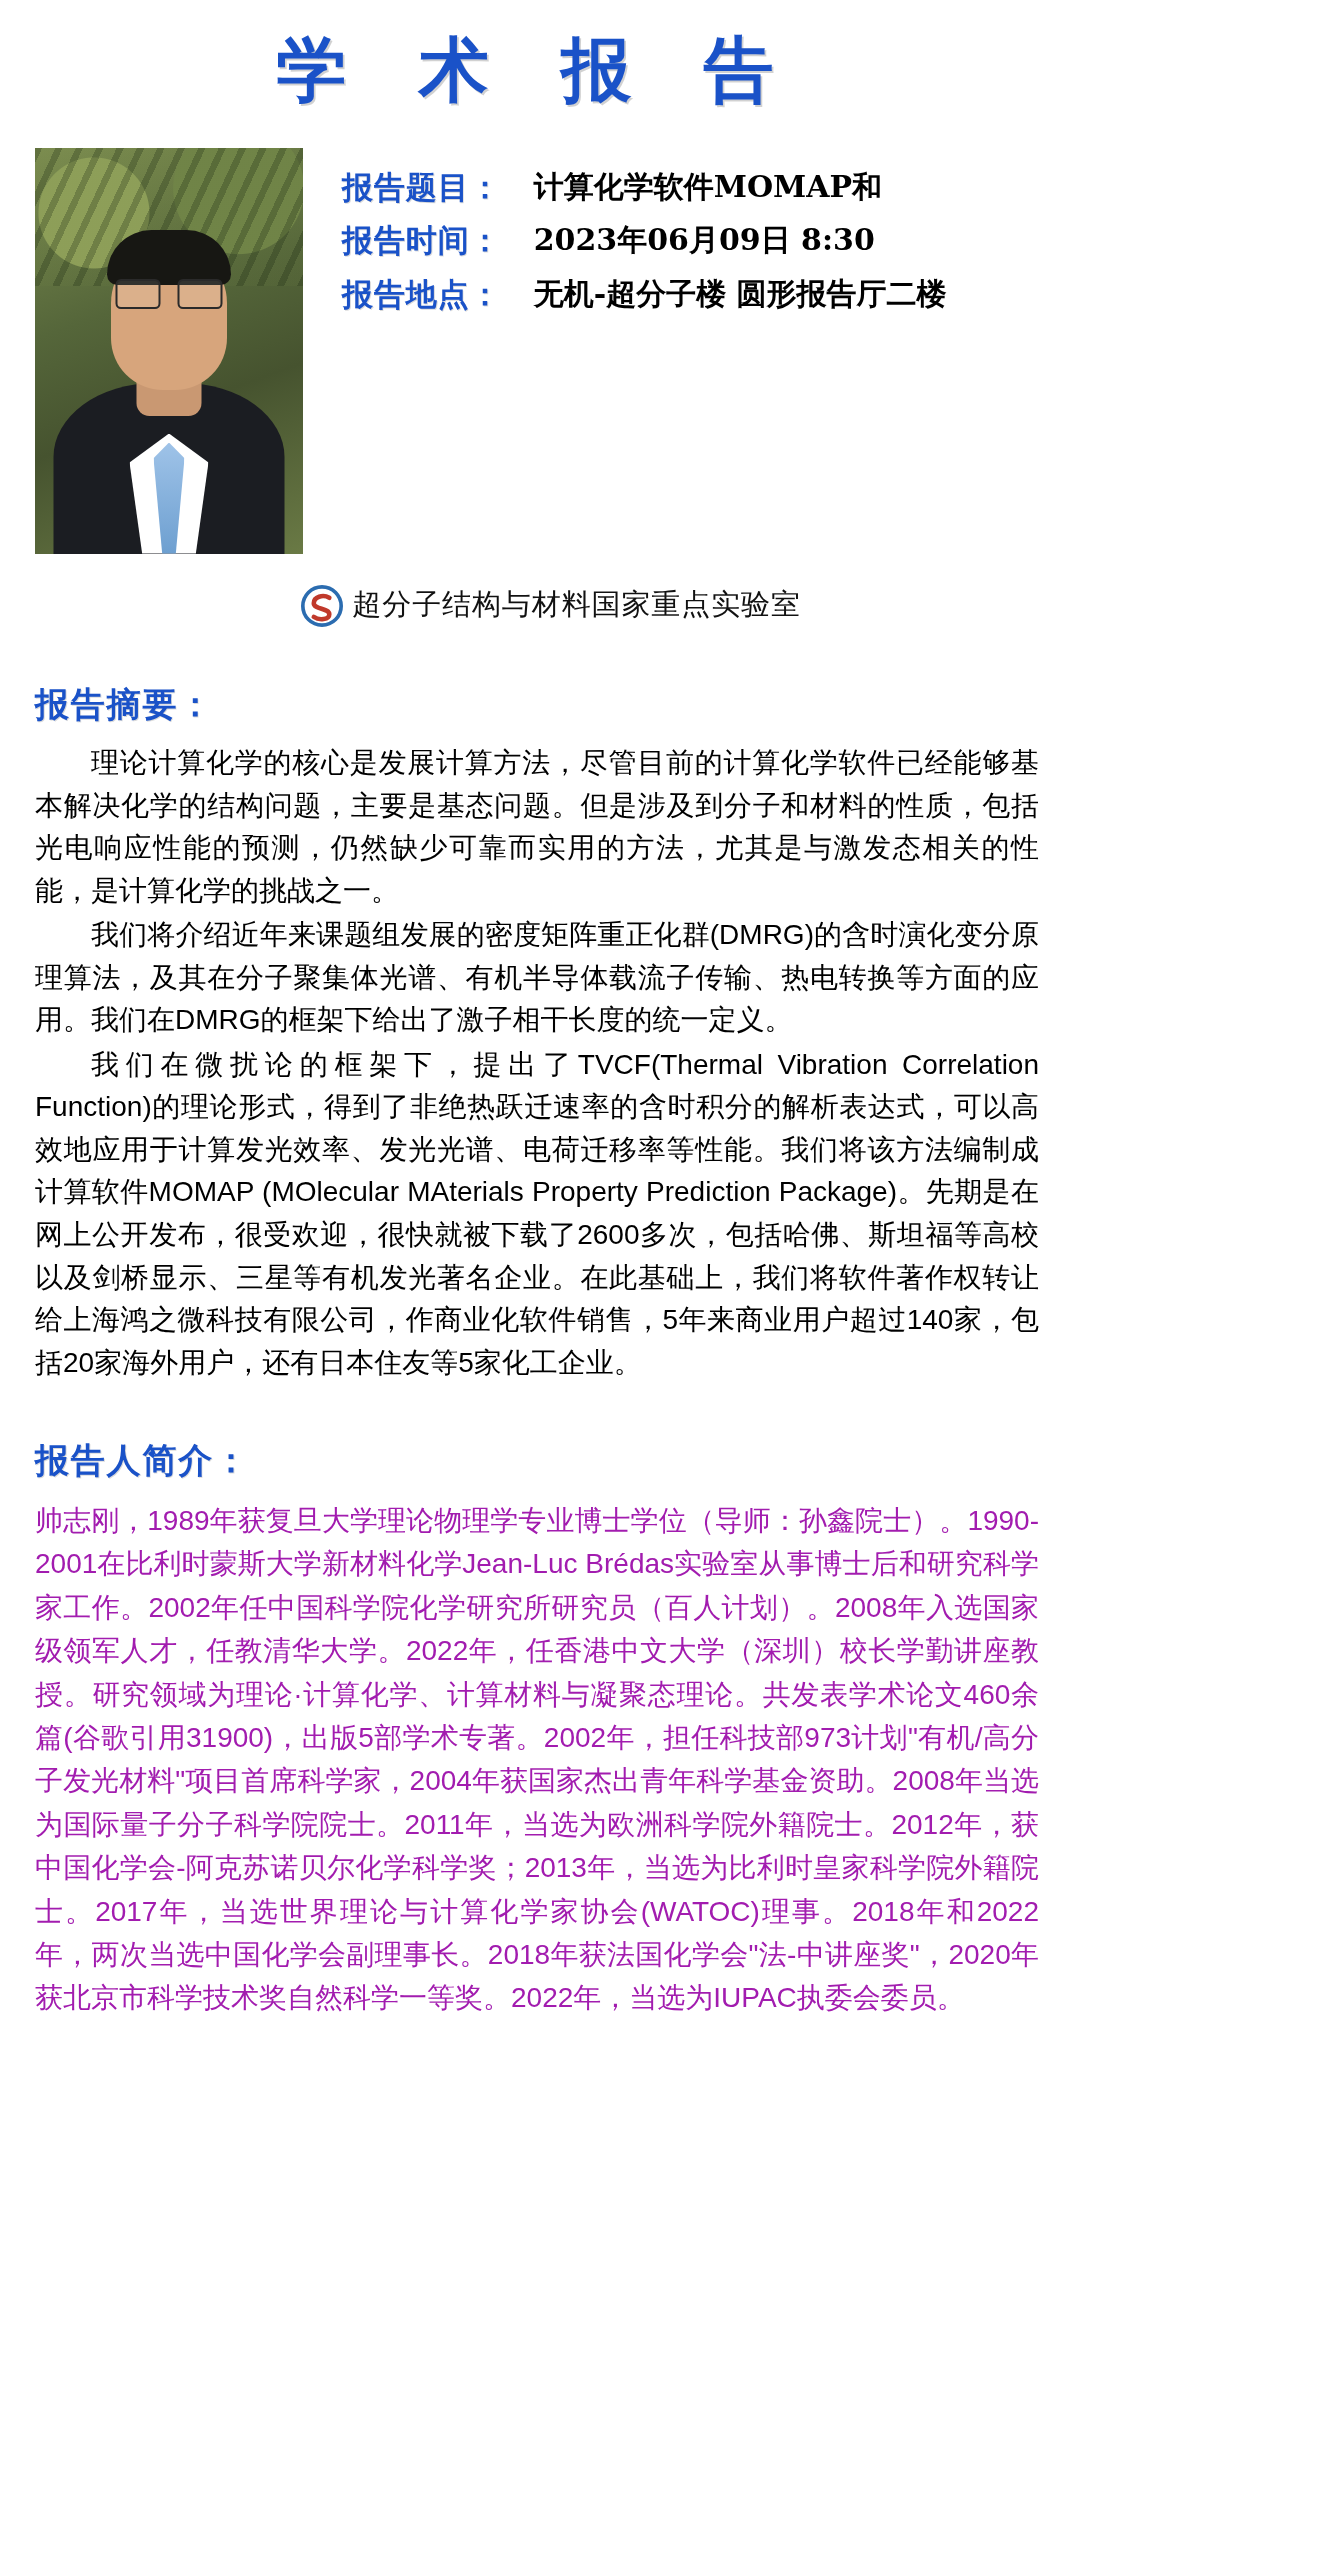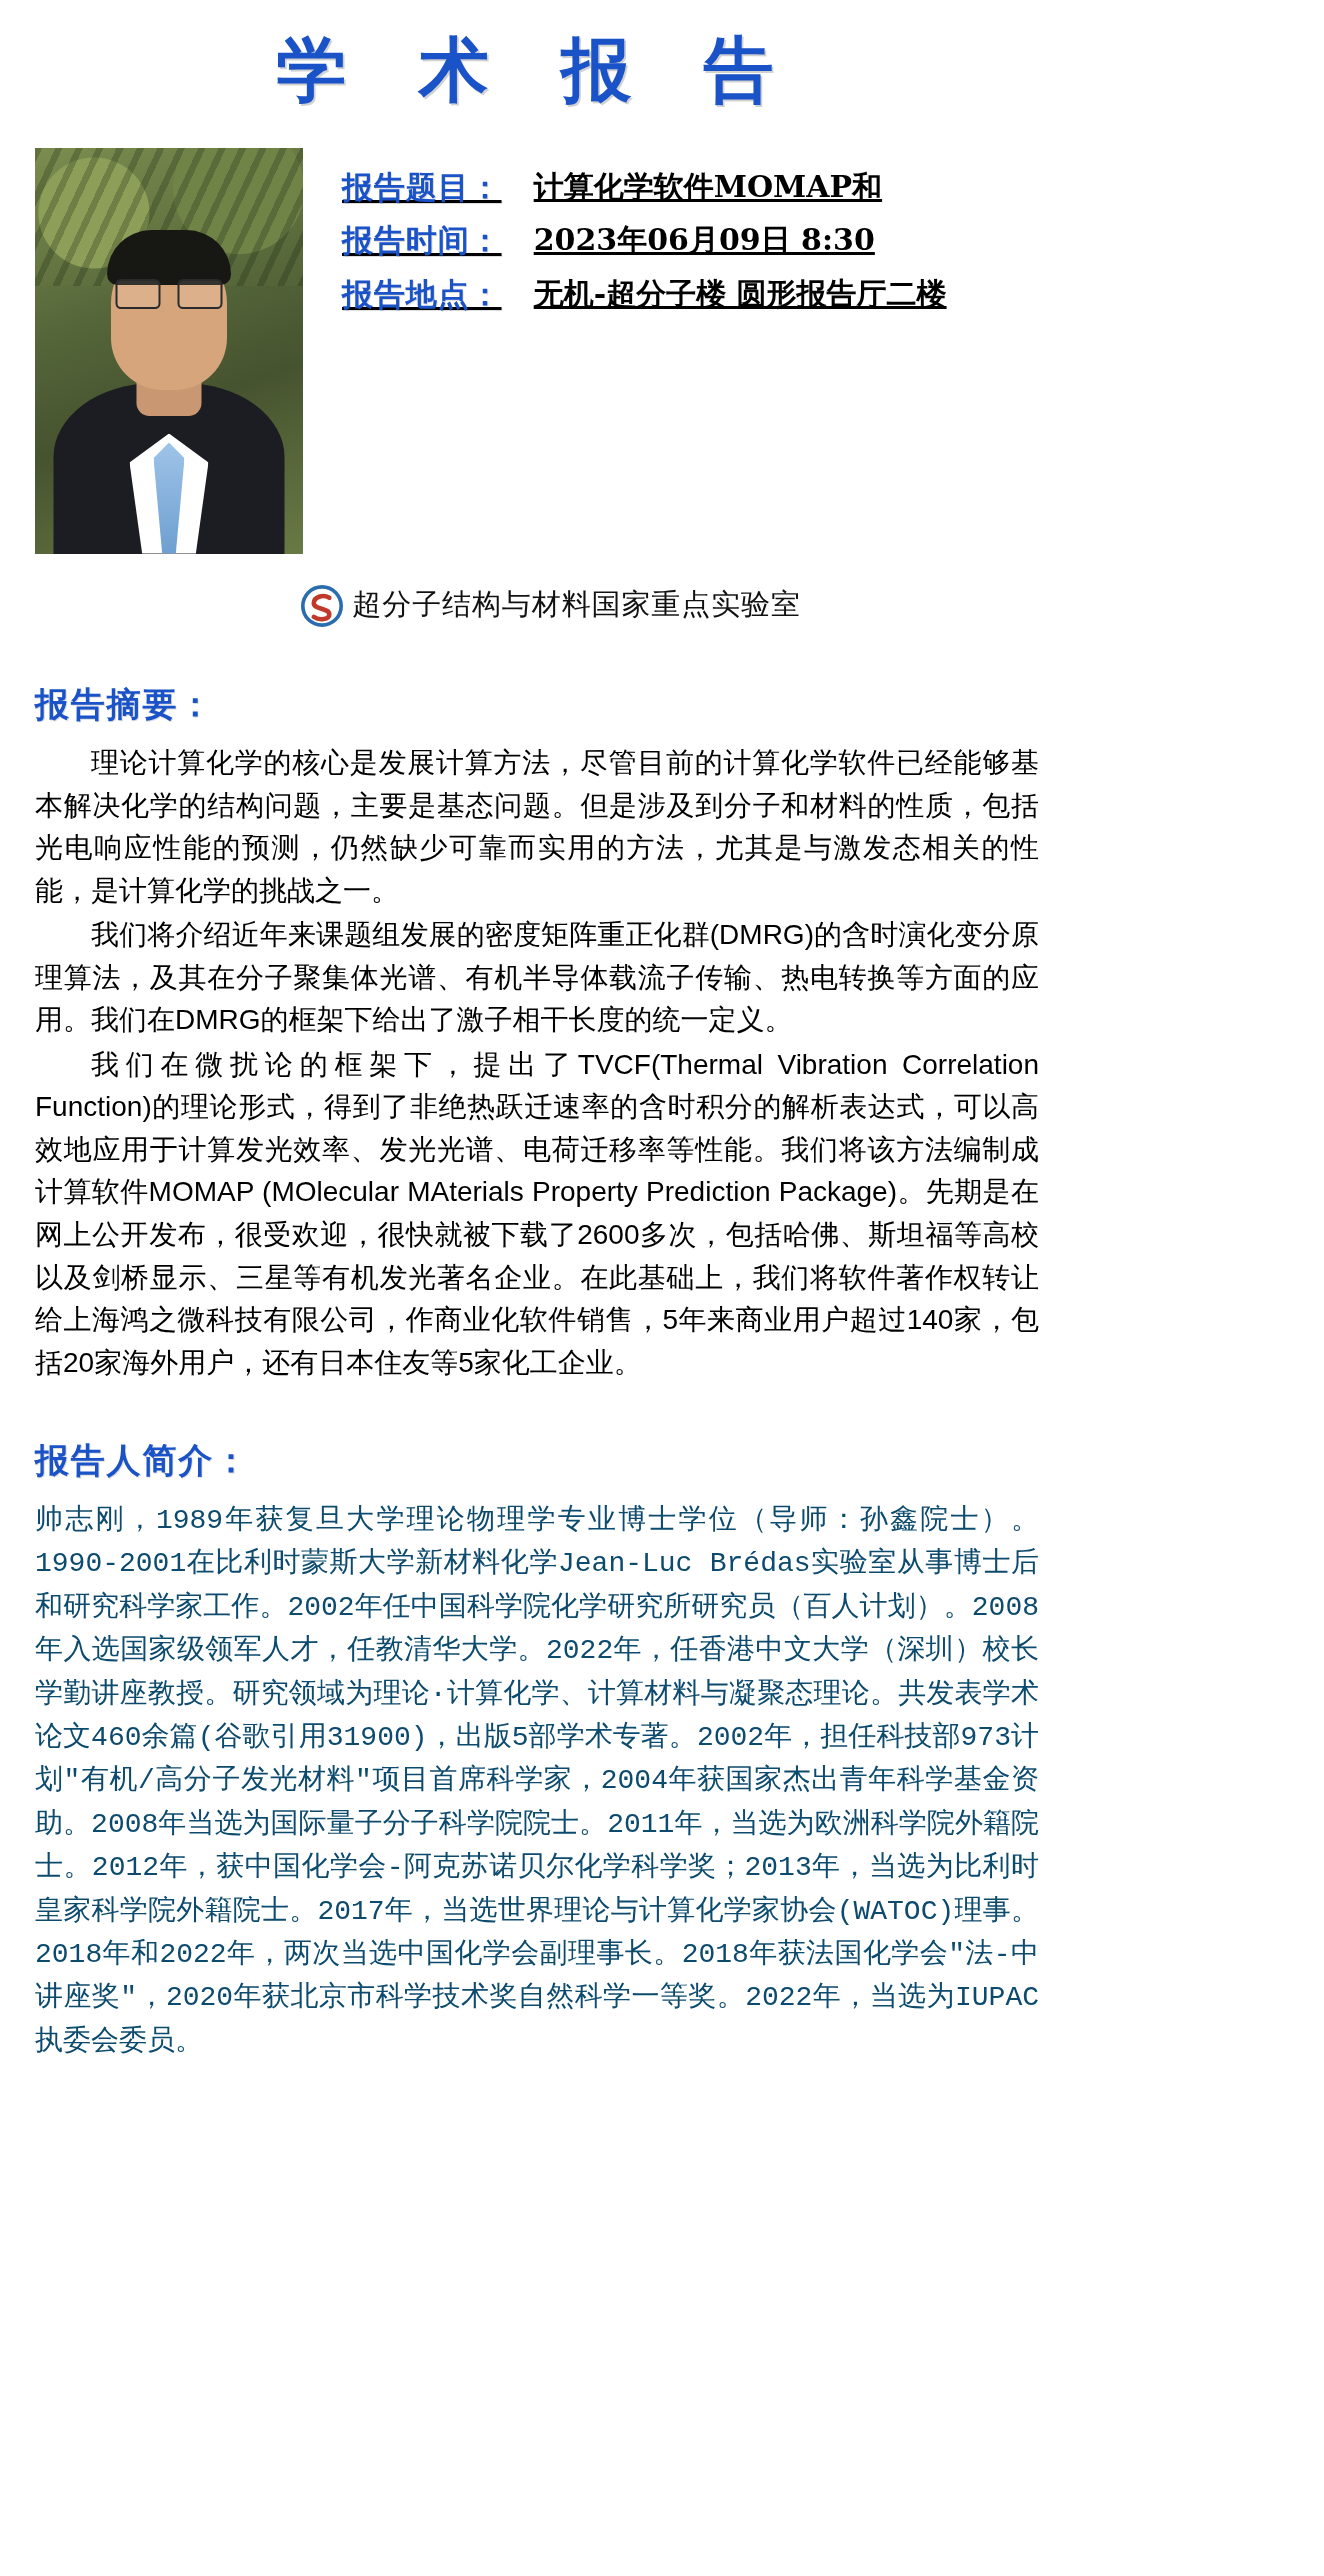--- a/index.html
+++ b/index.html
@@ -153,21 +153,20 @@
 
   .info {
     flex: 1 1 auto;
     padding-left: 39px;
     padding-top: 20px;
   }
   .info-row {
     display: flex;
     align-items: center;
     margin-bottom: 14.8px;
-    text-decoration: underline;
   }
   .info-label {
     flex: 0 0 auto;
     font-family: "DejaVu Serif", serif;
     font-weight: bold;
     font-size: 31px;
     color: #1a52c8;
     white-space: nowrap;
     letter-spacing: 0.9px;
     line-height: 1.25;
@@ -226,27 +225,27 @@
     font-family: "Liberation Sans", sans-serif;
     font-size: 28px;
     line-height: 1.52;
     margin: 0 0 1.8px 0;
     text-align: justify;
     text-justify: inter-character;
     text-indent: 2em;
     color: #000000;
   }
   .bio p {
-    font-family: Liberation Mono, monospace;
+    font-family: Liberation Sans, sans-serif;
     font-size: 28px;
     line-height: 1.55;
     margin: 0;
     text-align: justify;
     text-justify: inter-character;
-    color: #0c4a6e;
+    color: #a21caf;
   }
   .section.bio { margin-top: 54px; padding-bottom: 37px; }
 </style>
 </head>
 <body>
 
 <div class="poster">
 
   <div class="title-bar">
     <div class="poster-title">学 术 报 告</div>

